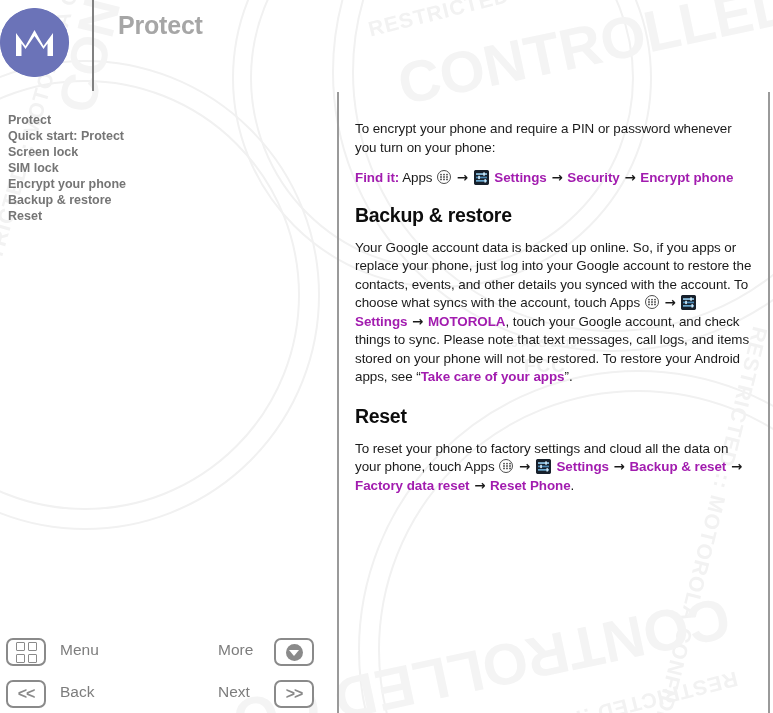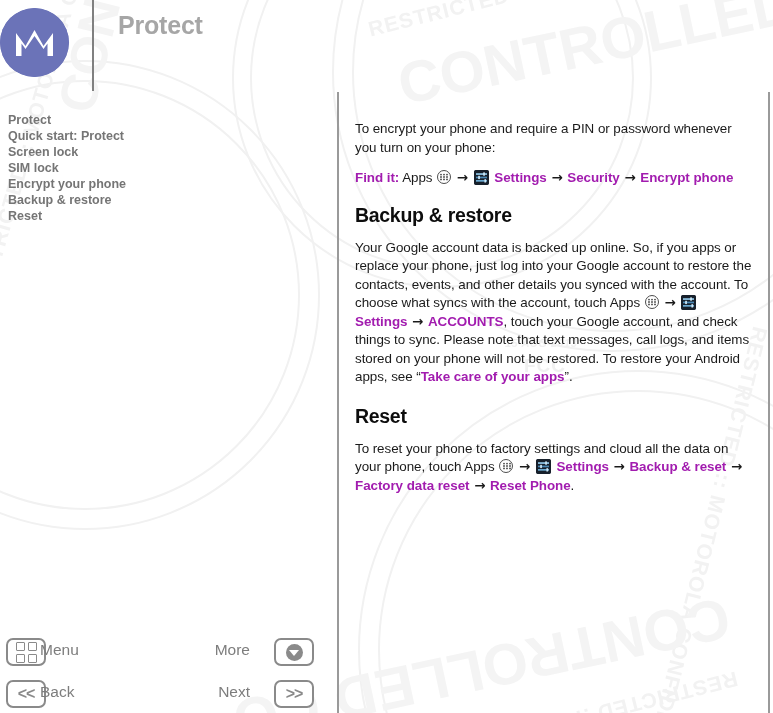--- a/index.html
+++ b/index.html
@@ -189,22 +189,22 @@
   .nav-btn.right { left: 274px; }
 
   .nav-label {
     position: absolute;
     font-size: 15.5px;
     color: #7d7d7d;
     font-weight: normal;
     top: 3px;
     cursor: pointer;
   }
-  .nav-label.l { left: 40px; }
-  .nav-label.r { left: 202px; width: 48px; text-align: right; }
+  .nav-label.l { left: 60px; }
+  .nav-label.r { left: 218px; width: 48px; }
 
   .glyph-chevs {
     font-size: 16px; font-weight: bold; color: #8a8a8a;
     font-family: "Liberation Sans", sans-serif;
     letter-spacing: -1px;
     line-height: 1;
   }
   .grid-ico { display: grid; grid-template-columns: 9px 9px; grid-template-rows: 9px 9px; gap: 3px; }
   .grid-ico i { display: block; border: 1.6px solid #8a8a8a; border-radius: 1px; }
   .circ-ico {
@@ -341,21 +341,21 @@
             <rect x="2" y="3.2" width="11" height="1.7" fill="#8fc6e8"></rect>
             <rect x="2" y="6.6" width="11" height="1.7" fill="#4a88b5"></rect>
             <rect x="2" y="10" width="11" height="1.7" fill="#6aa8d0"></rect>
             <rect x="9.2" y="2.4" width="1.7" height="3.3" fill="#cfe8f7"></rect>
             <rect x="4.2" y="5.8" width="1.7" height="3.3" fill="#cfe8f7"></rect>
             <rect x="10.4" y="9.2" width="1.7" height="3.3" fill="#cfe8f7"></rect>
           </svg>
         </span>
         <b class="inl">Settings</b>
         <span class="arrow">→</span>
-        <b class="inl">ACCOUNTS</b><span>, touch your Google account, and check things to sync. Please note that text messages, call logs, and items stored on your phone will not be restored. To restore your Android apps, see “</span><b class="inl">Take care of your apps</b><span>”.</span>
+        <b class="inl">MOTOROLA</b><span>, touch your Google account, and check things to sync. Please note that text messages, call logs, and items stored on your phone will not be restored. To restore your Android apps, see “</span><b class="inl">Take care of your apps</b><span>”.</span>
       </p>
 
       <h2 class="sec-head reset-head">Reset</h2>
 
       <p class="body-text">
         <span>To reset your phone to factory settings and cloud all the data on your phone, touch</span>
         <span>Apps</span>
         <span class="icon-apps">
           <svg width="14" height="14" viewBox="0 0 14 14" style="position:absolute;left:-0.7px;top:-0.7px;">
             <g fill="#4d4d4d">

